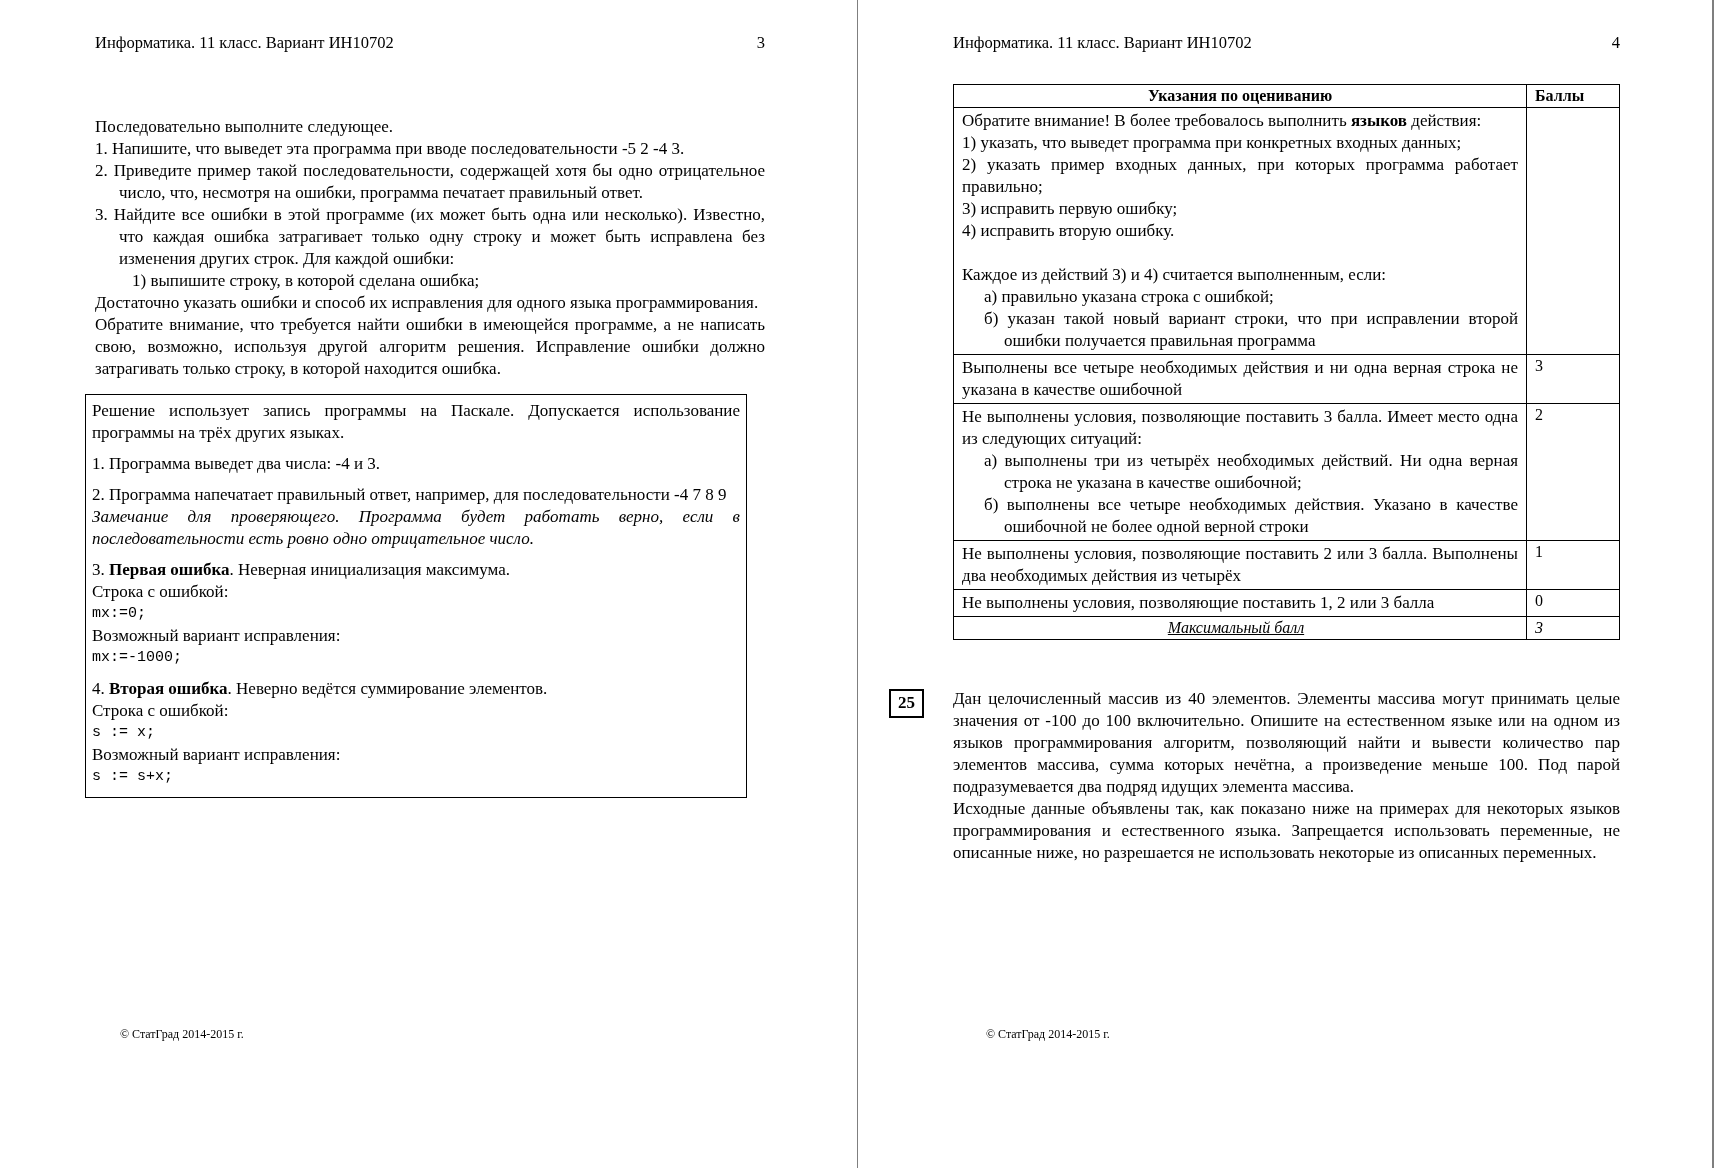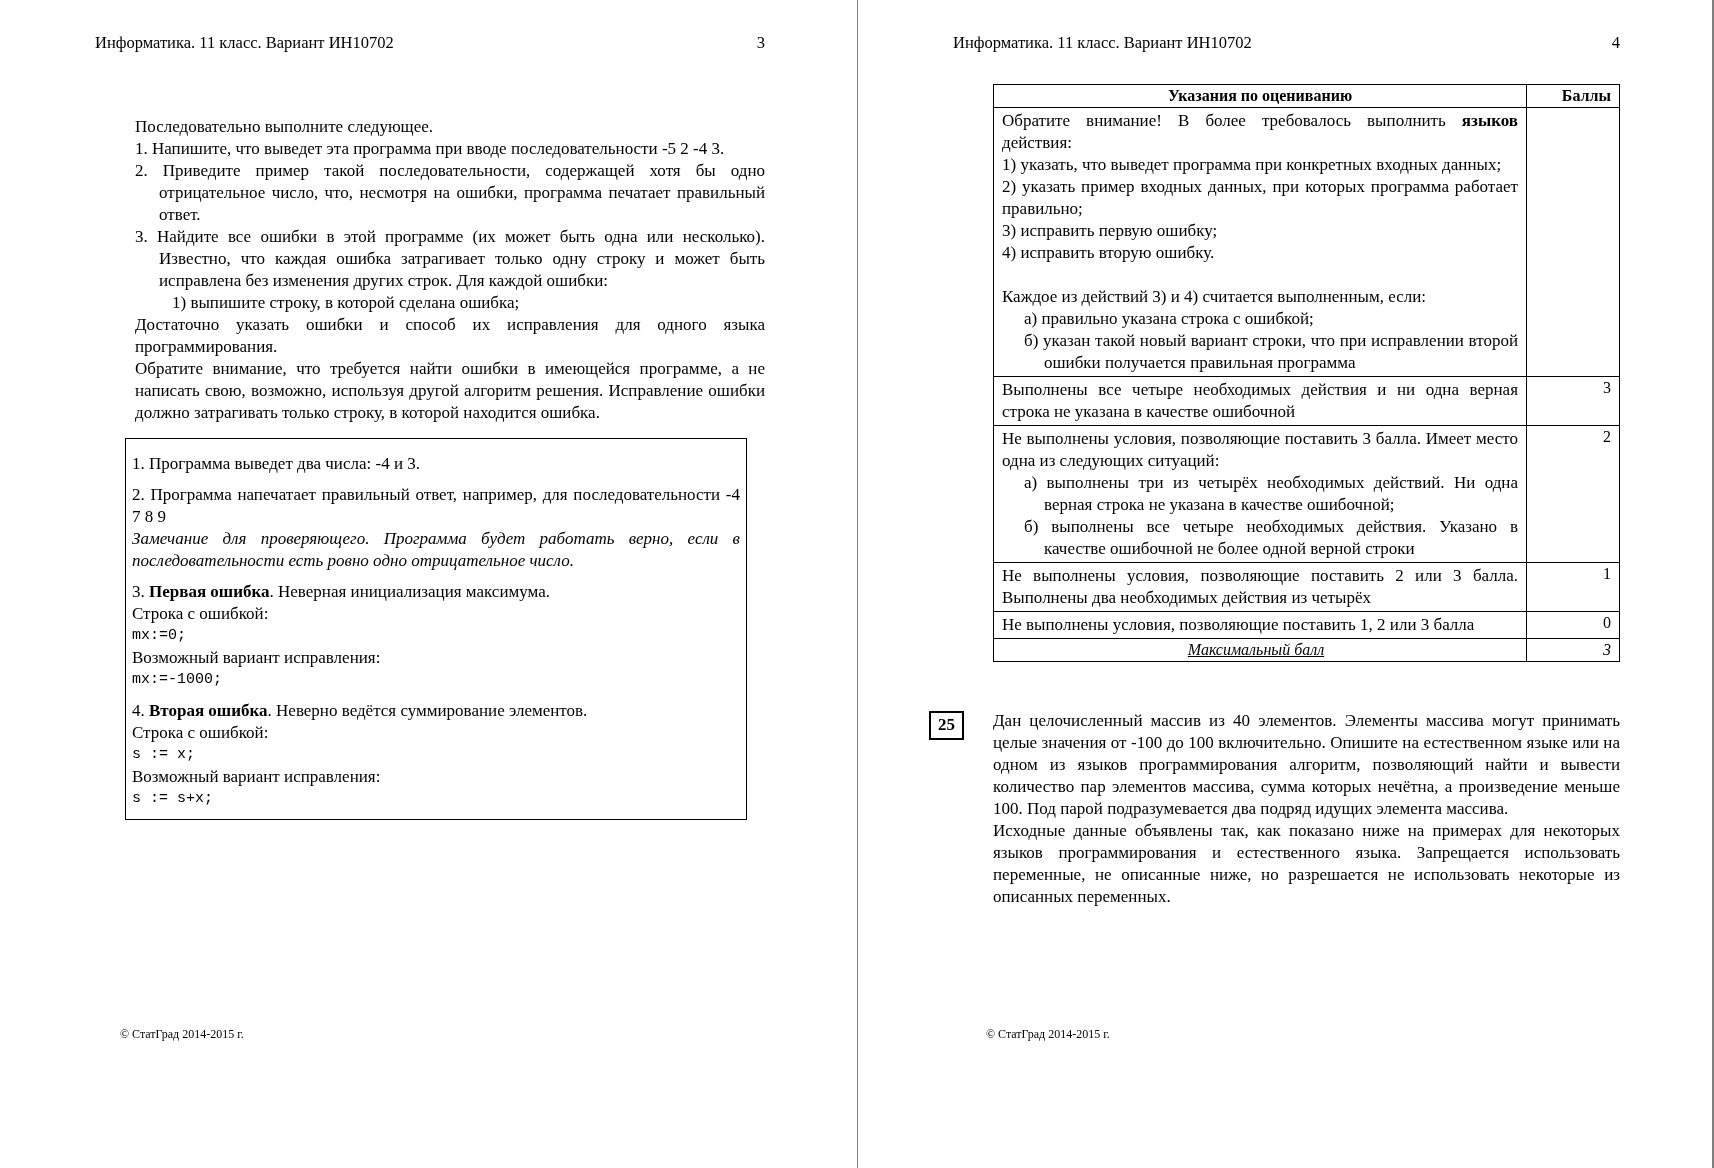--- a/index.html
+++ b/index.html
@@ -27,21 +27,21 @@
     border-right: 2px solid #7f7f7f;
   }
   .page-header {
     position: absolute;
     top: 33px; left: 95px; right: 92px;
     display: flex;
     justify-content: space-between;
     font-size: 16.5px;
     line-height: 20px;
   }
-  .content { position: absolute; left: 95px; right: 92px; margin-left: 40px; }
+  .content { position: absolute; left: 95px; right: 92px; }
   .content-3 { top: 116px; }
   .content-4 { top: 84px; }
 
   .para {
     margin: 0;
     font-size: 17px;
     line-height: 22px;
     text-align: justify;
   }
   .hang { padding-left: 24px; text-indent: -24px; }
@@ -73,21 +73,21 @@
   table.scoring {
     border-collapse: collapse;
     width: 100%;
     table-layout: fixed;
   }
   .scoring td {
     border: 1px solid #000;
     vertical-align: top;
     padding: 2px 8px;
   }
-  .scoring td.score { width: 76px; text-align: right; }
+  .scoring td.score { width: 76px; text-align: left; }
   .scoring .head-cell { font-weight: bold; text-align: center; }
   .cond { margin-left: 22px; padding-left: 20px; text-indent: -20px; }
   .vspace { height: 22px; }
   .maxrow td { font-style: italic; }
   .maxrow td.crit { text-align: center; padding-right: 16px; text-decoration: underline; }
 
   .question { position: relative; margin-top: 48px; }
   .qnum {
     position: absolute;
     left: -64px; top: 1px;
@@ -119,20 +119,21 @@
       <p class="para">Последовательно выполните следующее.</p>
       <p class="para hang">1. Напишите, что выведет эта программа при вводе последовательности -5 2 -4 3.</p>
       <p class="para hang">2. Приведите пример такой последовательности, содержащей хотя бы одно отрицательное число, что, несмотря на ошибки, программа печатает правильный ответ.</p>
       <p class="para hang">3. Найдите все ошибки в этой программе (их может быть одна или несколько). Известно, что каждая ошибка затрагивает только одну строку и может быть исправлена без изменения других строк. Для каждой ошибки:</p>
       <p class="para sub">1) выпишите строку, в которой сделана ошибка;</p>
       <p class="para">Достаточно указать ошибки и способ их исправления для одного языка программирования.</p>
       <p class="para">Обратите внимание, что требуется найти ошибки в имеющейся программе, а не написать свою, возможно, используя другой алгоритм решения. Исправление ошибки должно затрагивать только строку, в которой находится ошибка.</p>
 
       <div class="answer-box">
         <div class="box-body">
+          <p class="para">Решение использует запись программы на Паскале. Допускается использование программы на трёх других языках.</p>
           <p class="para sp">1. Программа выведет два числа: -4 и 3.</p>
           <p class="para sp">2. Программа напечатает правильный ответ, например, для последовательности -4 7 8 9</p>
           <p class="para italic">Замечание для проверяющего. Программа будет работать верно, если в последовательности есть ровно одно отрицательное число.</p>
           <p class="para sp"><span>3. </span><span class="bold">Первая ошибка</span><span>. Неверная инициализация максимума.</span></p>
           <p class="para">Строка с ошибкой:</p>
           <p class="code">mx:=0;</p>
           <p class="para">Возможный вариант исправления:</p>
           <p class="code">mx:=-1000;</p>
           <p class="para sp"><span>4. </span><span class="bold">Вторая ошибка</span><span>. Неверно ведётся суммирование элементов.</span></p>
           <p class="para">Строка с ошибкой:</p>

